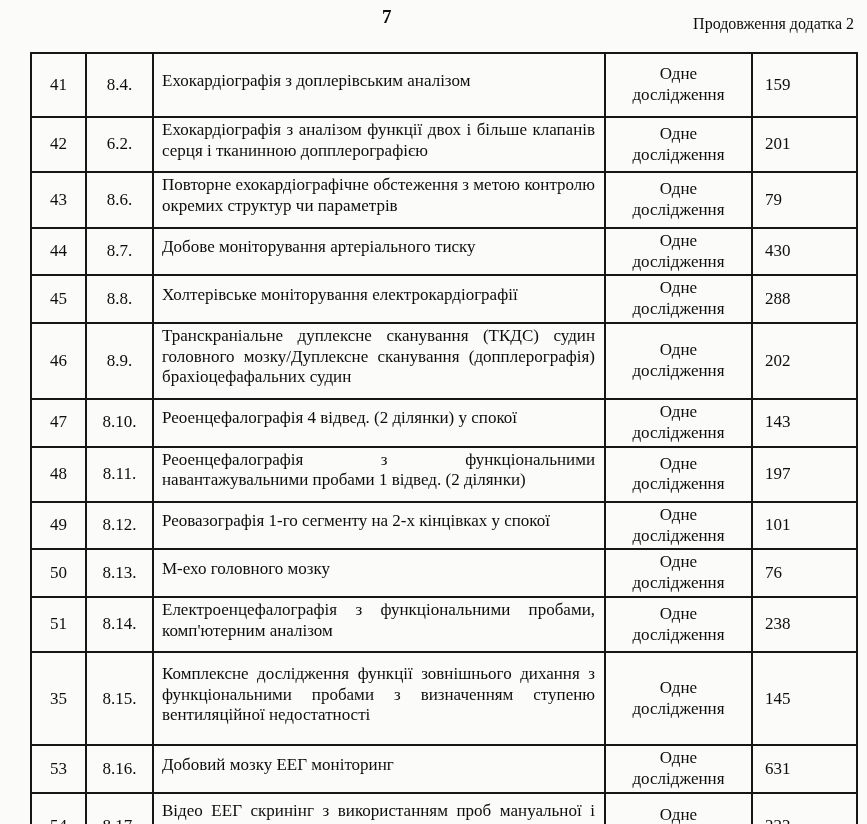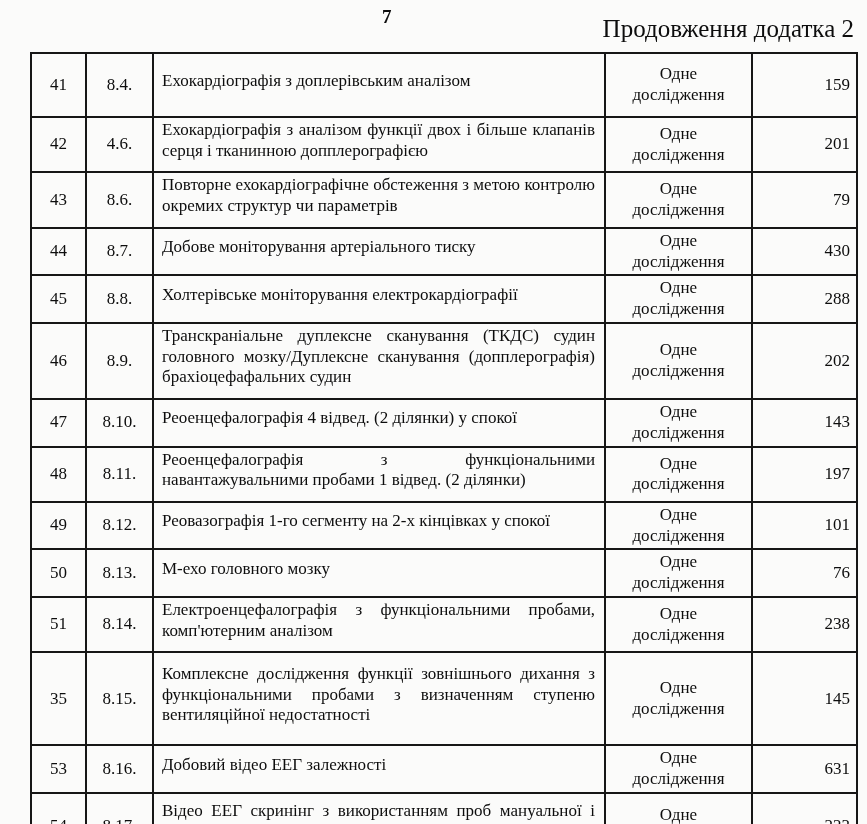--- a/index.html
+++ b/index.html
@@ -42,21 +42,21 @@
     width: 30px;
     text-align: center;
     font-size: 19px;
     font-weight: bold;
     letter-spacing: .5px;
   }
   .header-right {
     position: absolute;
     top: 15px;
     right: 13px;
-    font-size: 25px;
+    font-size: 16px;
     white-space: nowrap;
     text-align: center;
   }
 
   table.doc-table {
     position: absolute;
     top: 52px;
     left: 30px;
     width: 826px;
     border-collapse: collapse;
@@ -88,22 +88,22 @@
   }
   .c-desc {
     text-align: justify;
     padding: 2px 9px 10px 8px;
   }
   .c-unit {
     text-align: center;
     padding: 2px 16px;
   }
   .c-val {
-    text-align: right;
-    padding: 2px 6px;
+    text-align: left;
+    padding: 2px 12px;
   }
 
   
   tbody tr:nth-child(1)  { height: 64px; }
   tbody tr:nth-child(2)  { height: 54px; margin-left: 28px; }
   tbody tr:nth-child(3)  { height: 39px; }
   tbody tr:nth-child(4)  { height: 44px; }
   tbody tr:nth-child(5)  { height: 45px; }
   tbody tr:nth-child(6)  { height: 75px; }
   tbody tr:nth-child(7)  { height: 41px; }
@@ -133,21 +133,21 @@
   <tbody>
       <tr>
     <td class="c-num">41</td>
     <td class="c-code">8.4.</td>
     <td class="c-desc">Ехокардіографія з доплерівським аналізом</td>
     <td class="c-unit">Одне дослідження</td>
     <td class="c-val">159</td>
   </tr>
       <tr>
     <td class="c-num">42</td>
-    <td class="c-code">4.6.</td>
+    <td class="c-code">6.2.</td>
     <td class="c-desc">Ехокардіографія з аналізом функції двох і більше клапанів серця і тканинною допплерографією</td>
     <td class="c-unit">Одне дослідження</td>
     <td class="c-val">201</td>
   </tr>
       <tr>
     <td class="c-num">43</td>
     <td class="c-code">8.6.</td>
     <td class="c-desc">Повторне ехокардіографічне обстеження з метою контролю окремих структур чи параметрів</td>
     <td class="c-unit">Одне дослідження</td>
     <td class="c-val">79</td>
@@ -211,21 +211,21 @@
       <tr>
     <td class="c-num">35</td>
     <td class="c-code">8.15.</td>
     <td class="c-desc">Комплексне дослідження функції зовнішнього дихання з функціональними пробами з визначенням ступеню вентиляційної недостатності</td>
     <td class="c-unit">Одне дослідження</td>
     <td class="c-val">145</td>
   </tr>
       <tr>
     <td class="c-num">53</td>
     <td class="c-code">8.16.</td>
-    <td class="c-desc">Добовий відео ЕЕГ залежності</td>
+    <td class="c-desc">Добовий мозку ЕЕГ моніторинг</td>
     <td class="c-unit">Одне дослідження</td>
     <td class="c-val">631</td>
   </tr>
       <tr>
     <td class="c-num">54</td>
     <td class="c-code">8.17.</td>
     <td class="c-desc">Відео ЕЕГ скринінг з використанням проб мануальної і розумової активності (в залежності від складності)</td>
     <td class="c-unit">Одне дослідження</td>
     <td class="c-val">223</td>
   </tr>

